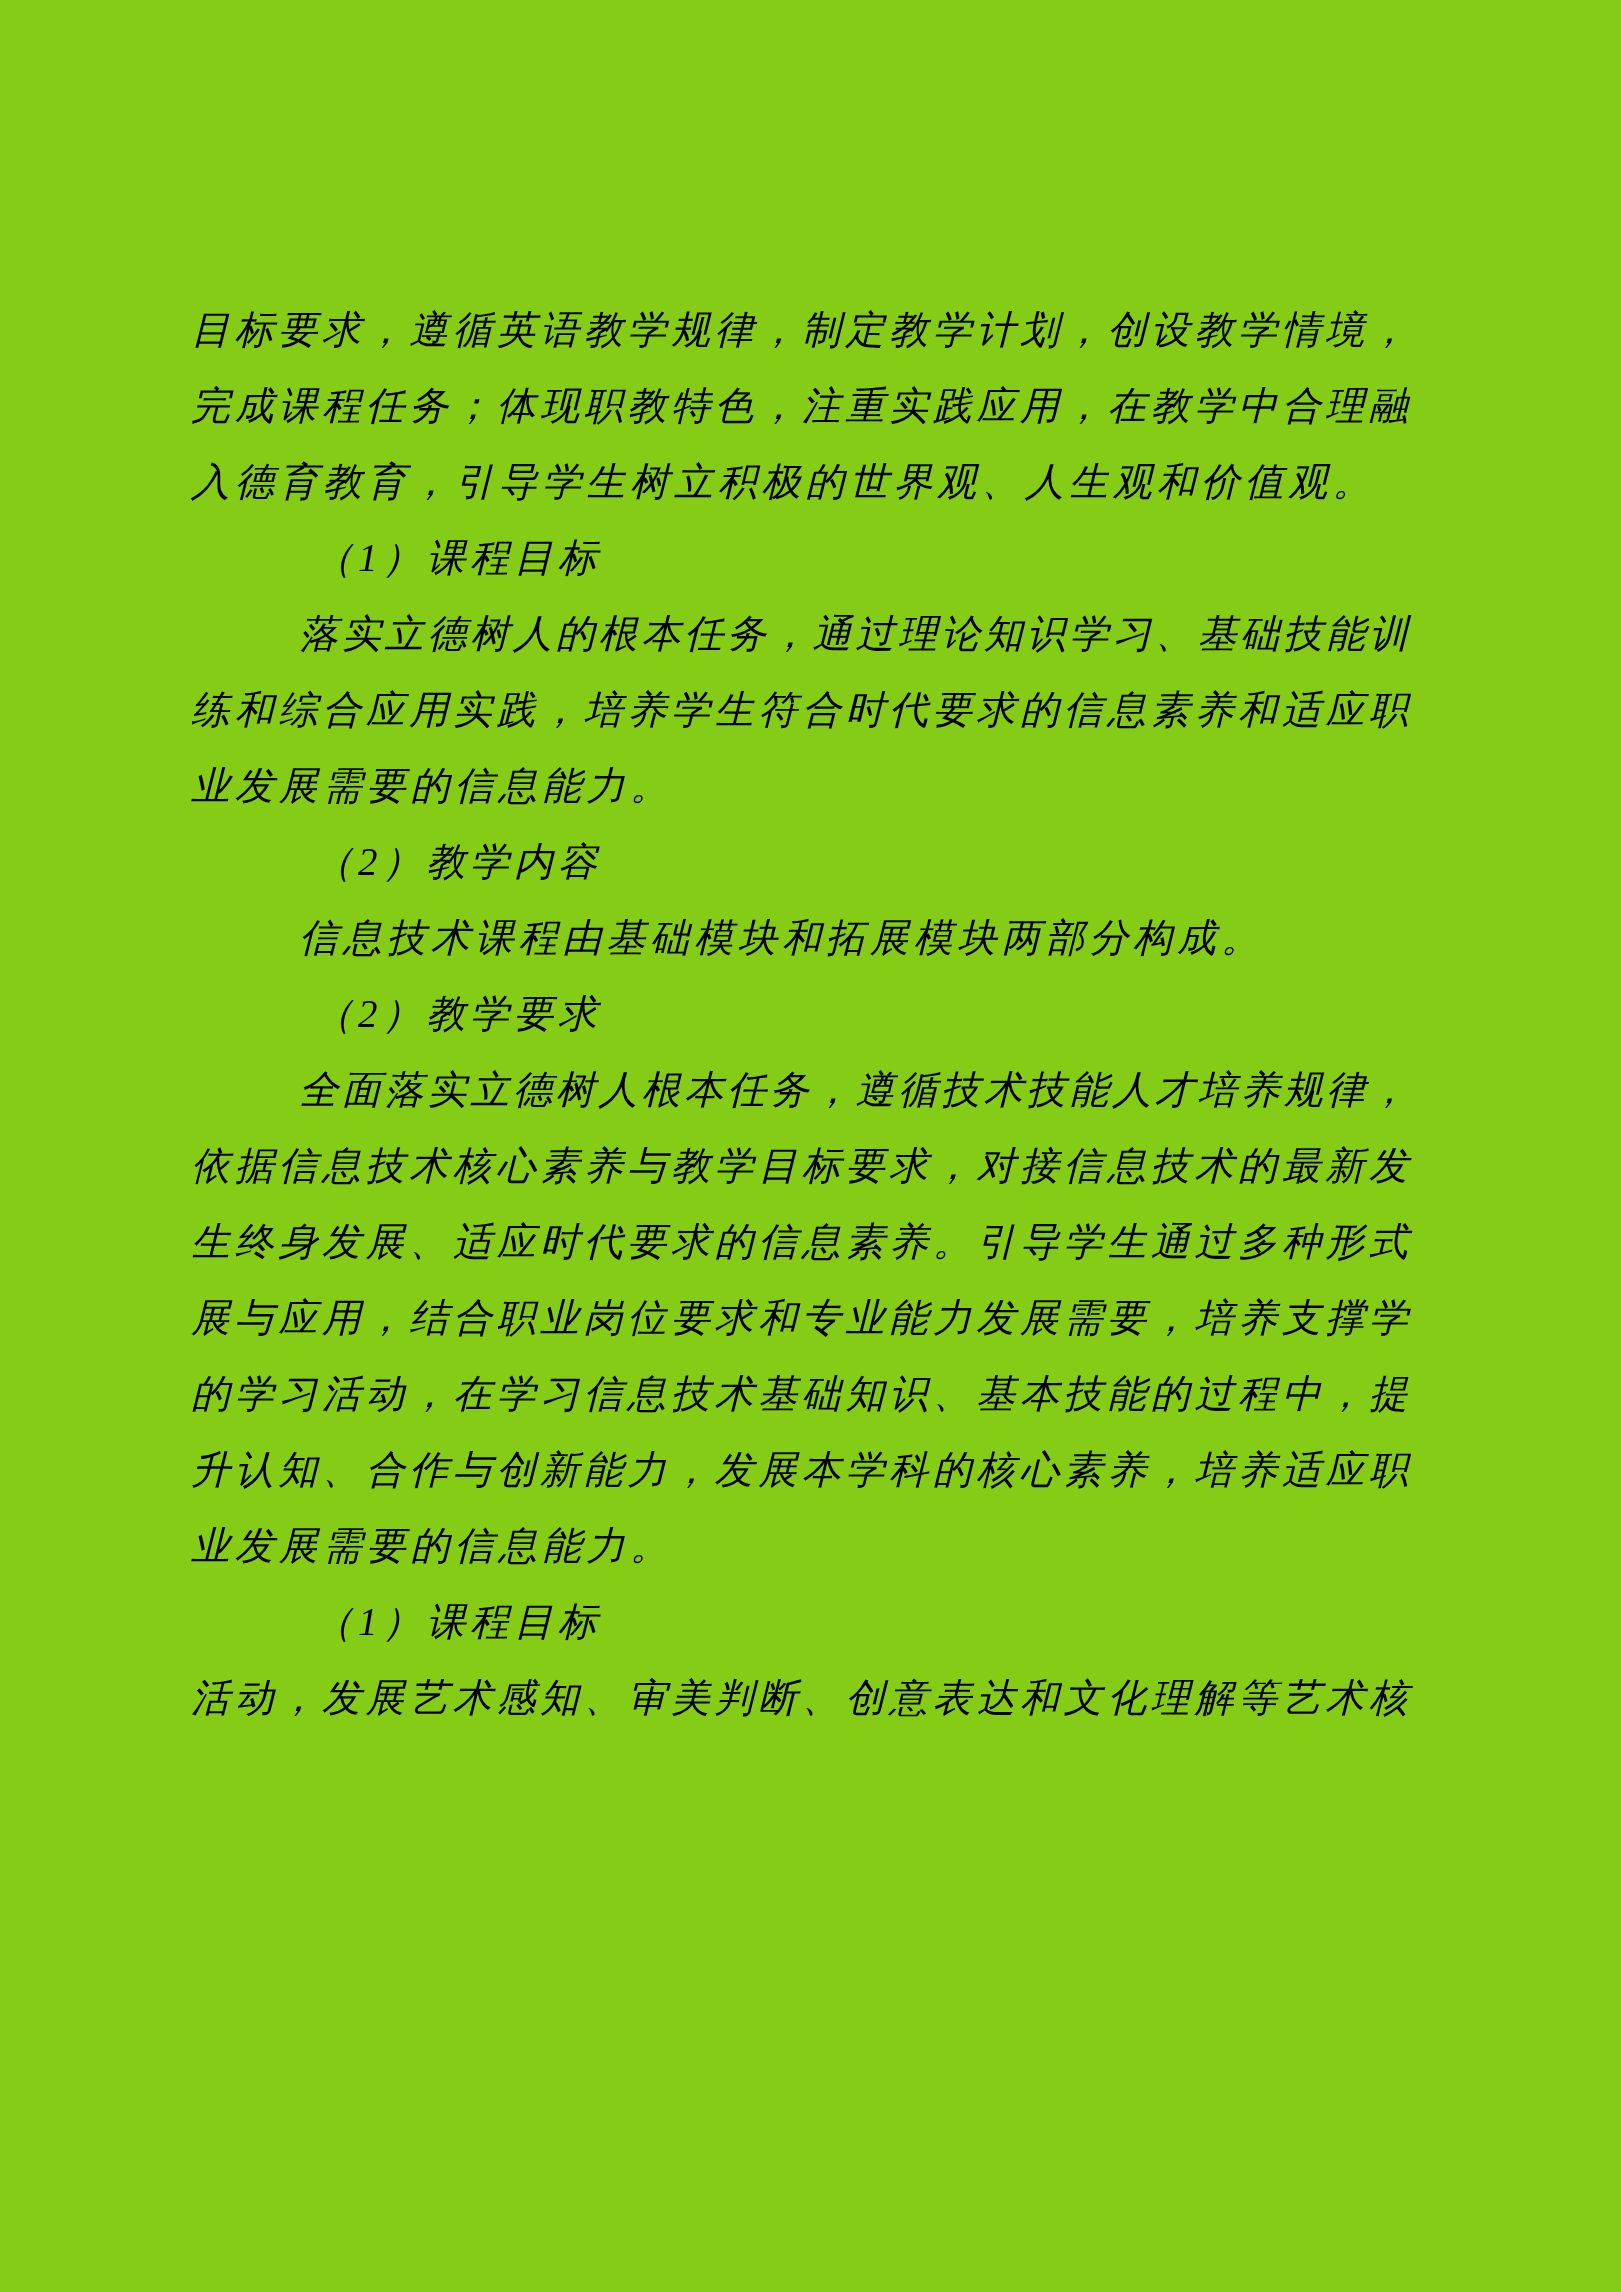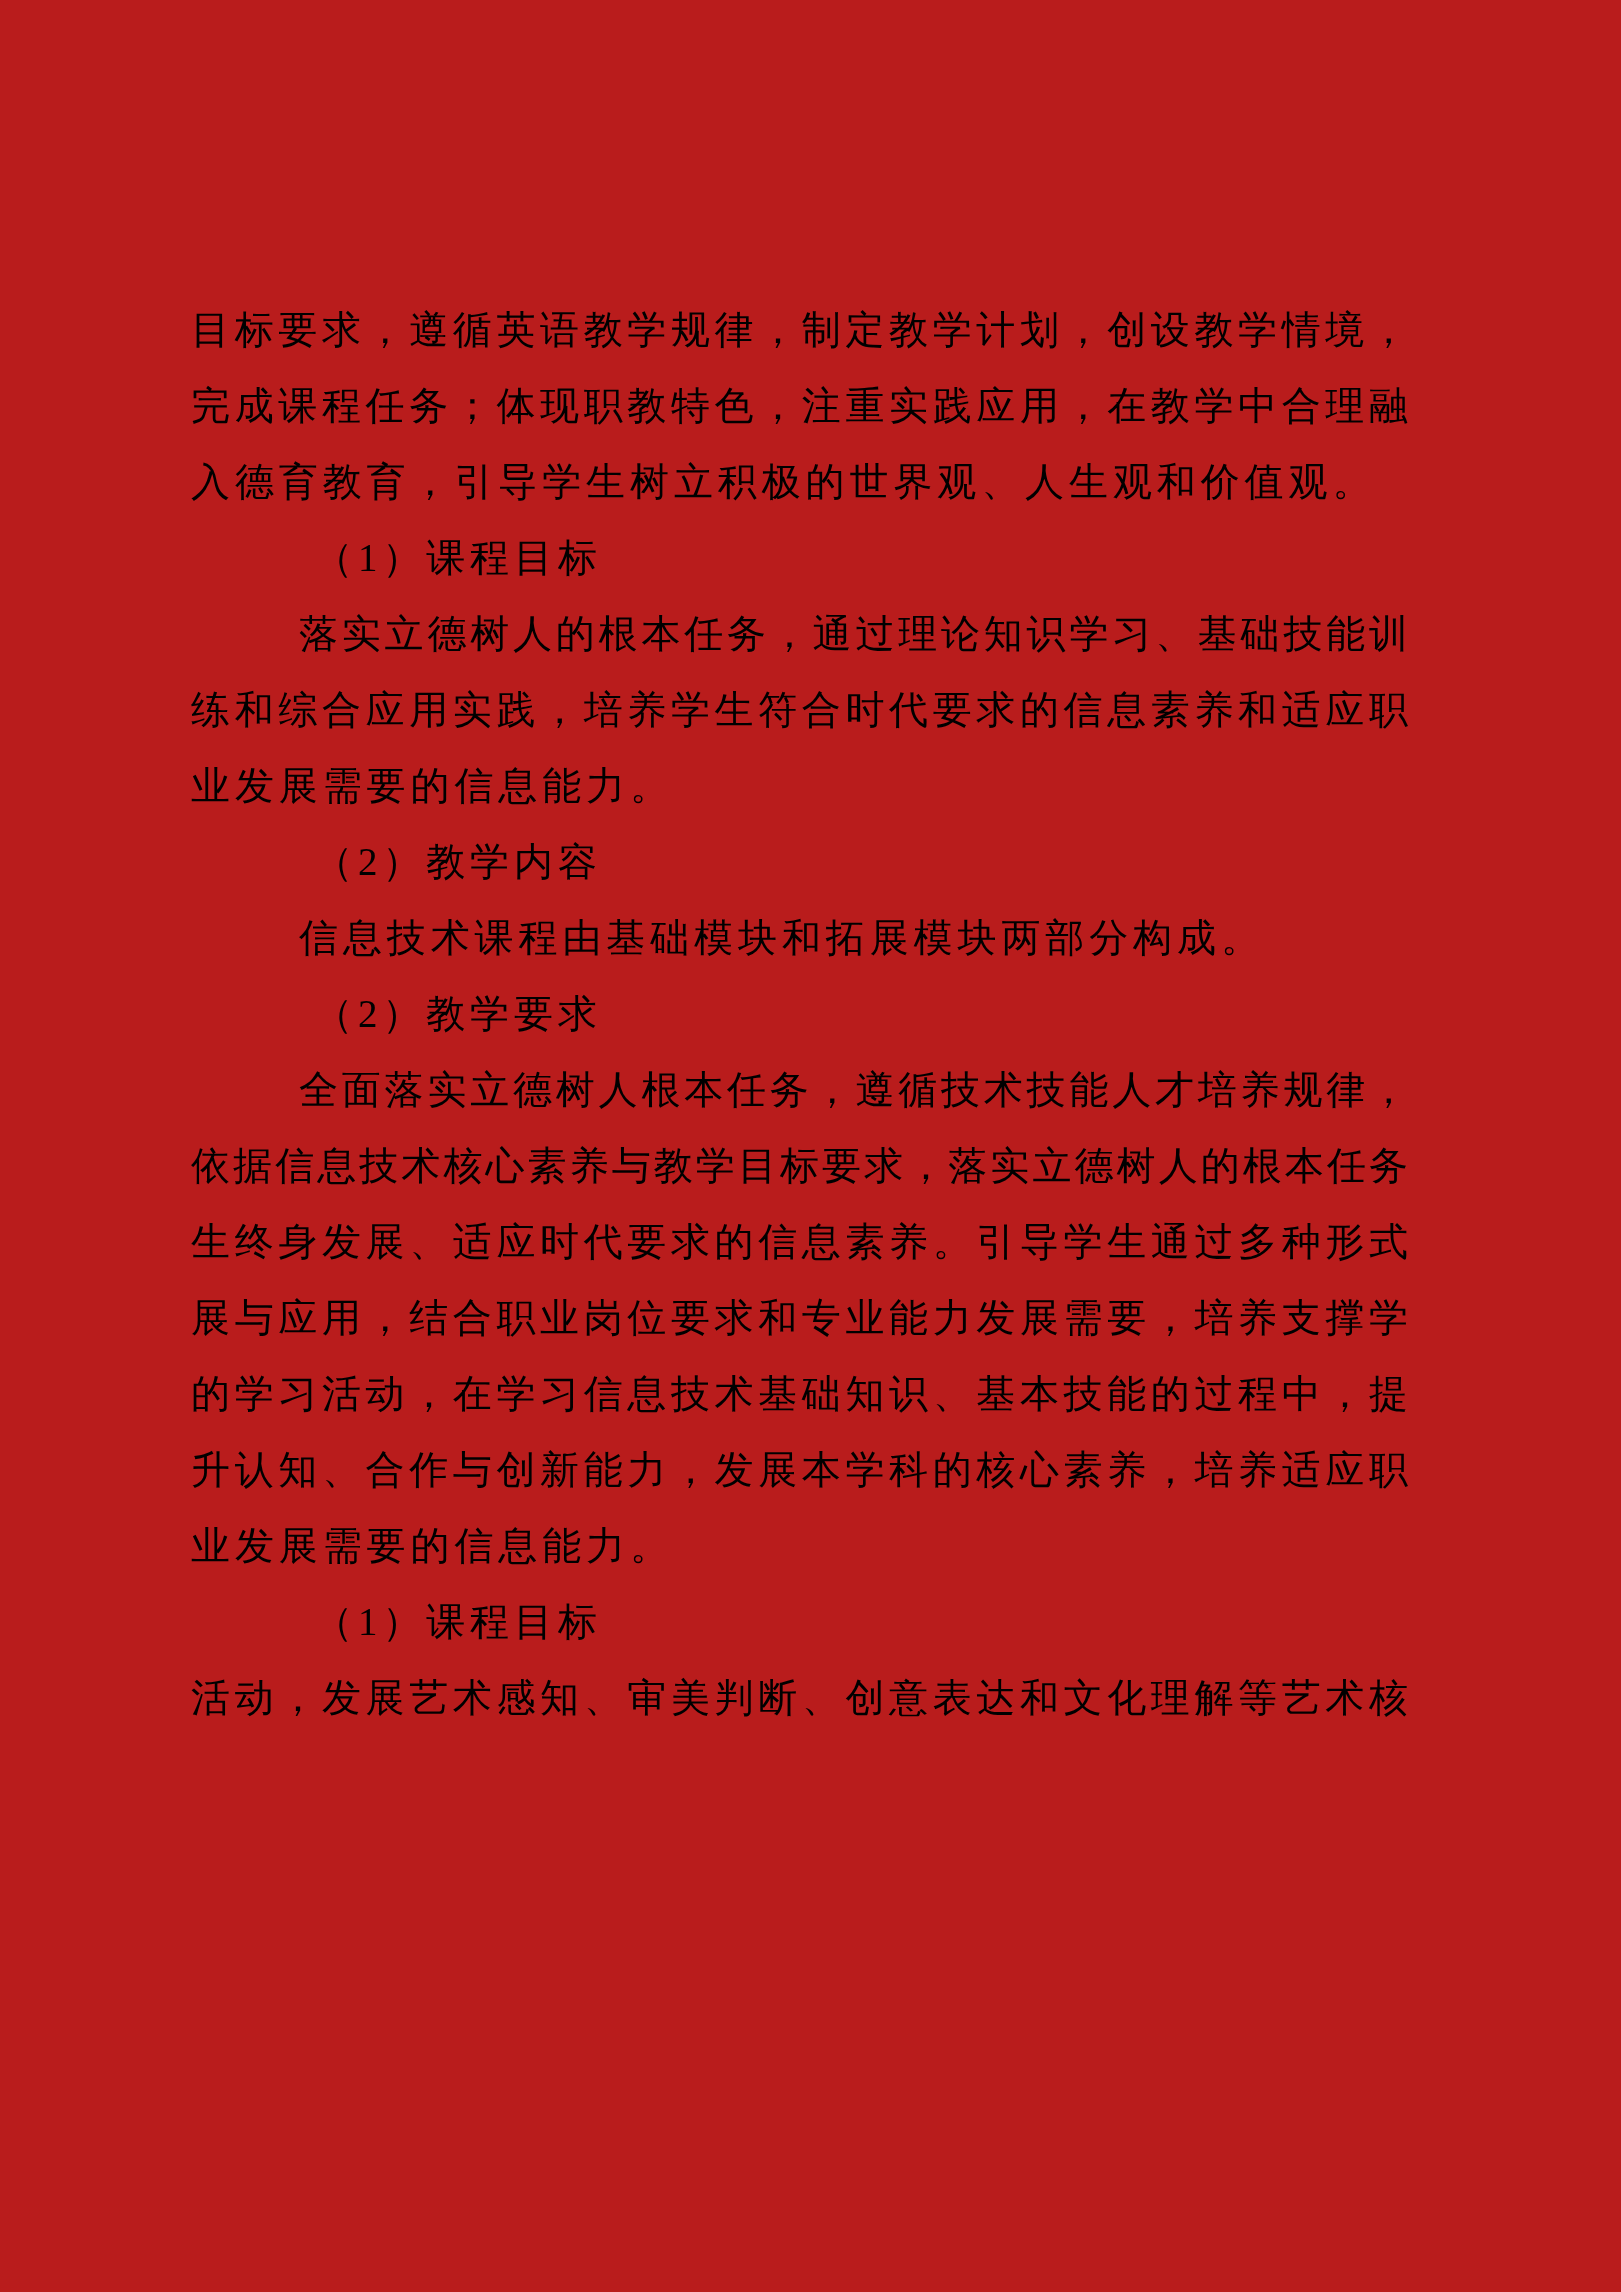--- a/index.html
+++ b/index.html
@@ -4,24 +4,25 @@
 <style>
   html, body {
     margin: 0;
     padding: 0;
     background: #ffffff;
   }
   .page {
     position: relative;
     width: 1621px;
     height: 2293px;
-    background: #b91c1c;
+    background: #84cc16;
     overflow: hidden;
     font-family: "Liberation Serif", "DejaVu Serif", serif;
     color: #000000;
+    font-style: italic;
   }
   .content {
     position: absolute;
     left: 191px;
     top: 292px;
     width: 1217px;
   }
   .ln {
     height: 76px;
     line-height: 76px;
@@ -64,21 +65,21 @@
     <div class="ln full">完成课程任务；体现职教特色，注重实践应用，在教学中合理融</div>
     <div class="ln end">入德育教育，引导学生树立积极的世界观、人生观和价值观。</div>
     <div class="ln sub">（1）课程目标</div>
     <div class="ln ind full">落实立德树人的根本任务，通过理论知识学习、基础技能训</div>
     <div class="ln full">练和综合应用实践，培养学生符合时代要求的信息素养和适应职</div>
     <div class="ln end">业发展需要的信息能力。</div>
     <div class="ln sub">（2）教学内容</div>
     <div class="ln ind end">信息技术课程由基础模块和拓展模块两部分构成。</div>
     <div class="ln sub">（2）教学要求</div>
     <div class="ln ind full">全面落实立德树人根本任务，遵循技术技能人才培养规律，</div>
-    <div class="ln full">依据信息技术核心素养与教学目标要求，落实立德树人的根本任务</div>
+    <div class="ln full">依据信息技术核心素养与教学目标要求，对接信息技术的最新发</div>
     <div class="ln full">生终身发展、适应时代要求的信息素养。引导学生通过多种形式</div>
     <div class="ln full">展与应用，结合职业岗位要求和专业能力发展需要，培养支撑学</div>
     <div class="ln full">的学习活动，在学习信息技术基础知识、基本技能的过程中，提</div>
     <div class="ln full">升认知、合作与创新能力，发展本学科的核心素养，培养适应职</div>
     <div class="ln end">业发展需要的信息能力。</div>
     <div class="ln sub">（1）课程目标</div>
     <div class="ln full">活动，发展艺术感知、审美判断、创意表达和文化理解等艺术核</div>
   </div>
 </div>
 

